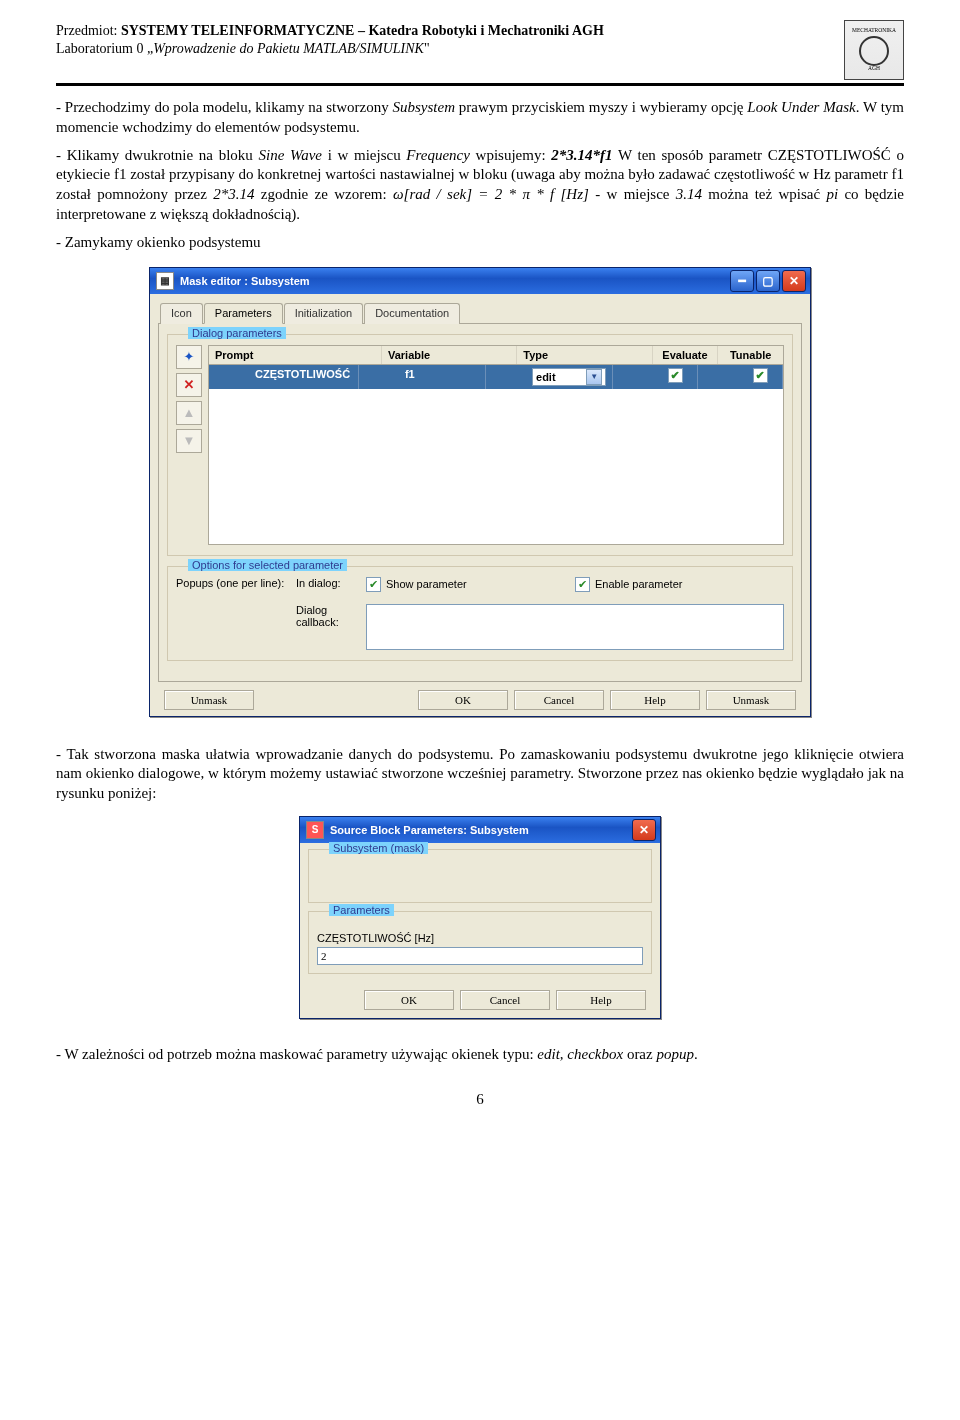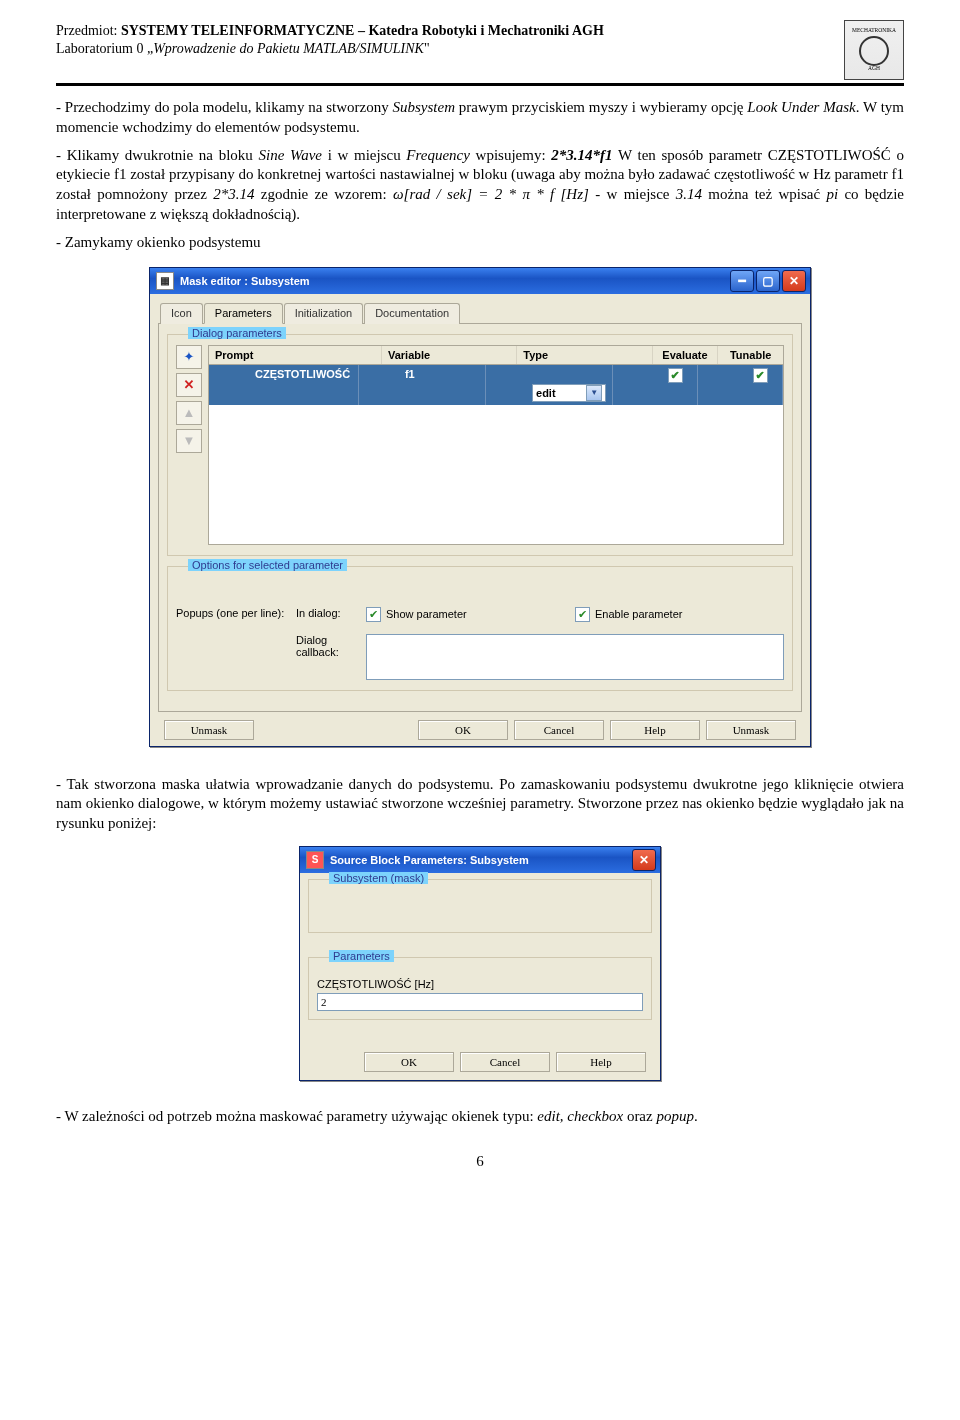--- a/index.html
+++ b/index.html
@@ -160,53 +160,53 @@
   }
   .c-prompt{width:170px;}
   .c-var{width:130px;}
   .c-type{width:130px; display:flex;align-items:center;gap:4px;}
   .c-eval{width:56px;text-align:center;}
   .c-tune{width:56px;text-align:center;border-right:none;}
   .dp-row{background:#3a6ea5;color:#fff;}
   .dp-row .dp-cell{border-right:1px solid #6b8fb8;padding-left:46px;}
   .combo {
     flex:1;background:#fff;color:#000;border:1px solid #7f9db9;
-    height:16px;display:flex;align-items:center;padding:0 3px;margin-top:16px;
+    height:16px;display:flex;align-items:center;padding:0 3px;
   }
   .combo .arrow{
     margin-left:auto;width:14px;height:14px;
     background:linear-gradient(#dbe8fb,#a9c6ef);
     border:1px solid #7f9db9;
     display:flex;align-items:center;justify-content:center;font-size:8px;color:#2a4d8f;
   }
   .chk{
     width:13px;height:13px;border:1px solid #7f9db9;background:#fff;display:inline-flex;
     align-items:center;justify-content:center;color:#2a8a2a;font-size:11px;line-height:1;
   }
 
-  .opts-grid{display:grid;grid-template-columns:120px 70px 1fr 1fr;row-gap:12px;align-items:flex-start;margin-top:30px;}
+  .opts-grid{display:grid;grid-template-columns:120px 70px 1fr 1fr;row-gap:12px;align-items:flex-start;}
   .opts-grid .lbl{color:#000;}
   .opts-grid .chkline{display:flex;align-items:center;gap:5px;}
   .textarea{
     border:1px solid #7f9db9;background:#fff;height:44px;
   }
 
   .btn-row{display:flex;gap:6px;padding:8px 6px 0 6px;justify-content:flex-end;}
   .btn-row.left-right{justify-content:space-between;}
   .xpb{
     min-width:64px;padding:3px 12px;
     border:1px solid #aca899;background:#ece9d8;
     font-family:Tahoma;font-size:11px;text-align:center;
     box-shadow: inset 1px 1px 0 #fff;
   }
 
   
   .xp-window.sbp{width:360px;margin:12px auto 26px auto;}
   .sbp .xp-body{padding:6px 8px 8px 8px;}
-  .sbp .fieldset{margin-bottom:24px;padding:18px 8px 8px 8px;}
+  .sbp .fieldset{margin-bottom:8px;padding:18px 8px 8px 8px;}
   .sbp .fieldset.minh{min-height:26px;}
   .sbp input.field{
     width:100%;box-sizing:border-box;border:1px solid #7f9db9;background:#fff;
     padding:2px 3px;font-family:Tahoma;font-size:11px;
   }
   .sbp .plabel{margin:2px 0 3px 0;}
 
   .page-num{text-align:center;margin-top:26px;font-size:15px;}
 </style>
 </head>

